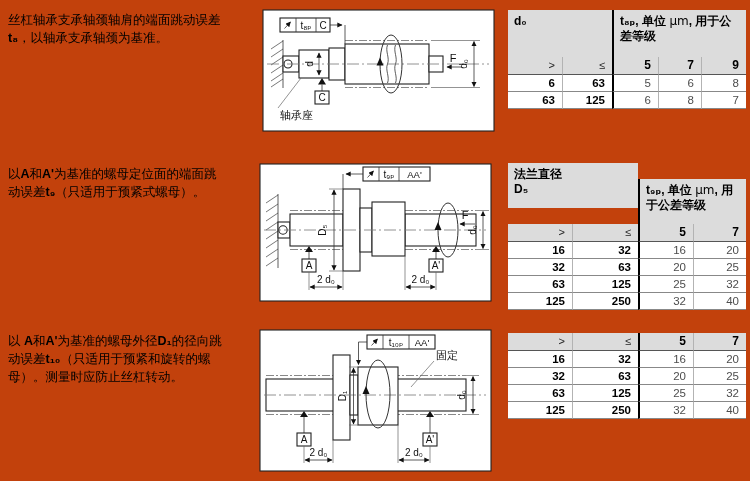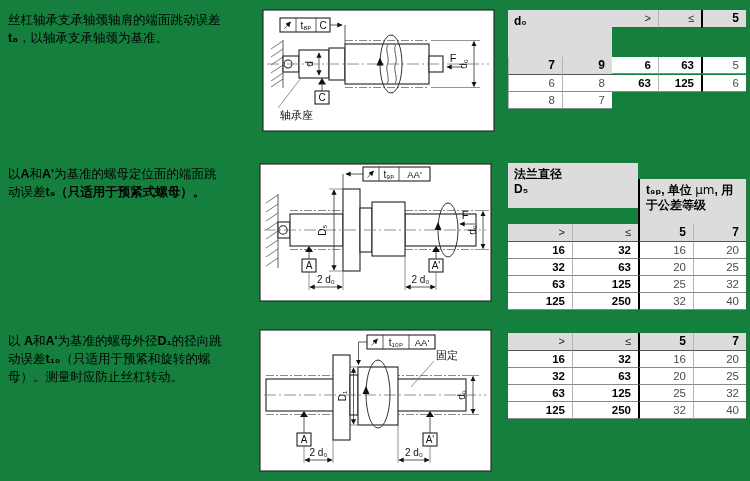--- a/index.html
+++ b/index.html
@@ -1,16 +1,16 @@
 <!DOCTYPE html>
 <html><head>
 <meta charset="utf-8">
 <style>
   html,body{margin:0;padding:0;background:#fff;}
-  .page{position:relative;width:750px;height:481px;background:#15803d;overflow:hidden;
+  .page{position:relative;width:750px;height:481px;background:#c2410c;overflow:hidden;
         font-family:"Liberation Sans","DejaVu Sans",sans-serif;}
   .desc{position:absolute;font-size:12.5px;line-height:1.42;color:#000;}
   svg{position:absolute;}
   svg text{font-family:"Liberation Sans","DejaVu Sans",sans-serif;fill:#111;}
   .outline{fill:#fff;stroke:#222;stroke-width:1.1;}
   .thin{stroke:#333;stroke-width:0.8;fill:none;}
   .xthin{stroke:#666;stroke-width:0.7;fill:none;}
   .cl{stroke:#777;stroke-width:0.8;fill:none;stroke-dasharray:12 3 2 3;}
   .crest{stroke:#888;stroke-width:1;fill:none;stroke-dasharray:8 2 2 2;}
   .hatch{stroke:#555;stroke-width:0.8;}
@@ -109,38 +109,39 @@
       <line class="xthin" x1="40" y1="70" x2="17" y2="100"></line>
       <text x="19" y="111" font-size="11">轴承座</text>
     </g>
   </svg>
 
   <div class="tbl t1" style="left:508px;top:10px;grid-template-columns:54px 50px 46px 43px 45px;">
     <div class="th" style="grid-column:1/3;">
       <div>d₀</div>
       <div></div>
     </div>
+    <div class="th tk" style="grid-column:3/6;"><span>t₈ₚ, 单位 </span><span class="unit">μm</span><span>, 用于公差等级</span></div>
     <div class="sub">&gt;</div>
     <div class="sub vs">≤</div>
     <div class="sub g tk">5</div>
     <div class="sub g vs">7</div>
     <div class="sub g vs">9</div>
     <div class="c b">6</div>
     <div class="c b vs">63</div>
     <div class="c v tk">5</div>
     <div class="c v vs">6</div>
     <div class="c v vs">8</div>
     <div class="c b">63</div>
     <div class="c b vs">125</div>
     <div class="c v tk">6</div>
     <div class="c v vs">8</div>
     <div class="c v vs">7</div>
   </div>
 
-  <div class="desc" style="left:8px;top:166px;width:220px;"><span style="font-weight: 400;">以</span><span style="font-weight: 700;">A</span><span style="font-weight: 400;">和</span><span style="font-weight: 700;">A'</span><span style="font-weight: 400;">为基准的螺母定位面的端面跳动误差</span><span style="font-weight: 700; margin-top: 42px;">t₉</span><span style="font-weight: 700;">（只适用于预紧式螺母）。</span></div>
+  <div class="desc" style="left:8px;top:166px;width:220px;"><span style="font-weight: 400;">以</span><span style="font-weight: 700;">A</span><span style="font-weight: 400;">和</span><span style="font-weight: 700;">A'</span><span style="font-weight: 400;">为基准的螺母定位面的端面跳动误差</span><span style="font-weight: 700; margin-top: 42px;">t₉</span><span style="font-weight: 400;">（只适用于预紧式螺母）。</span></div>
 
   <svg style="left:258px;top:162px;" width="236" height="142" viewBox="0 0 236 142">
     <defs>
       <marker id="m2" viewBox="0 0 10 10" refX="9" refY="5" markerWidth="6.5" markerHeight="6.5" orient="auto-start-reverse">
         <path d="M0 0L10 5L0 10z" fill="#111"></path>
       </marker>
     </defs>
     <rect x="2" y="2" width="231" height="137" class="outline"></rect>
     <g>
       <line class="hatch" x1="8" y1="41" x2="20" y2="33"></line>

